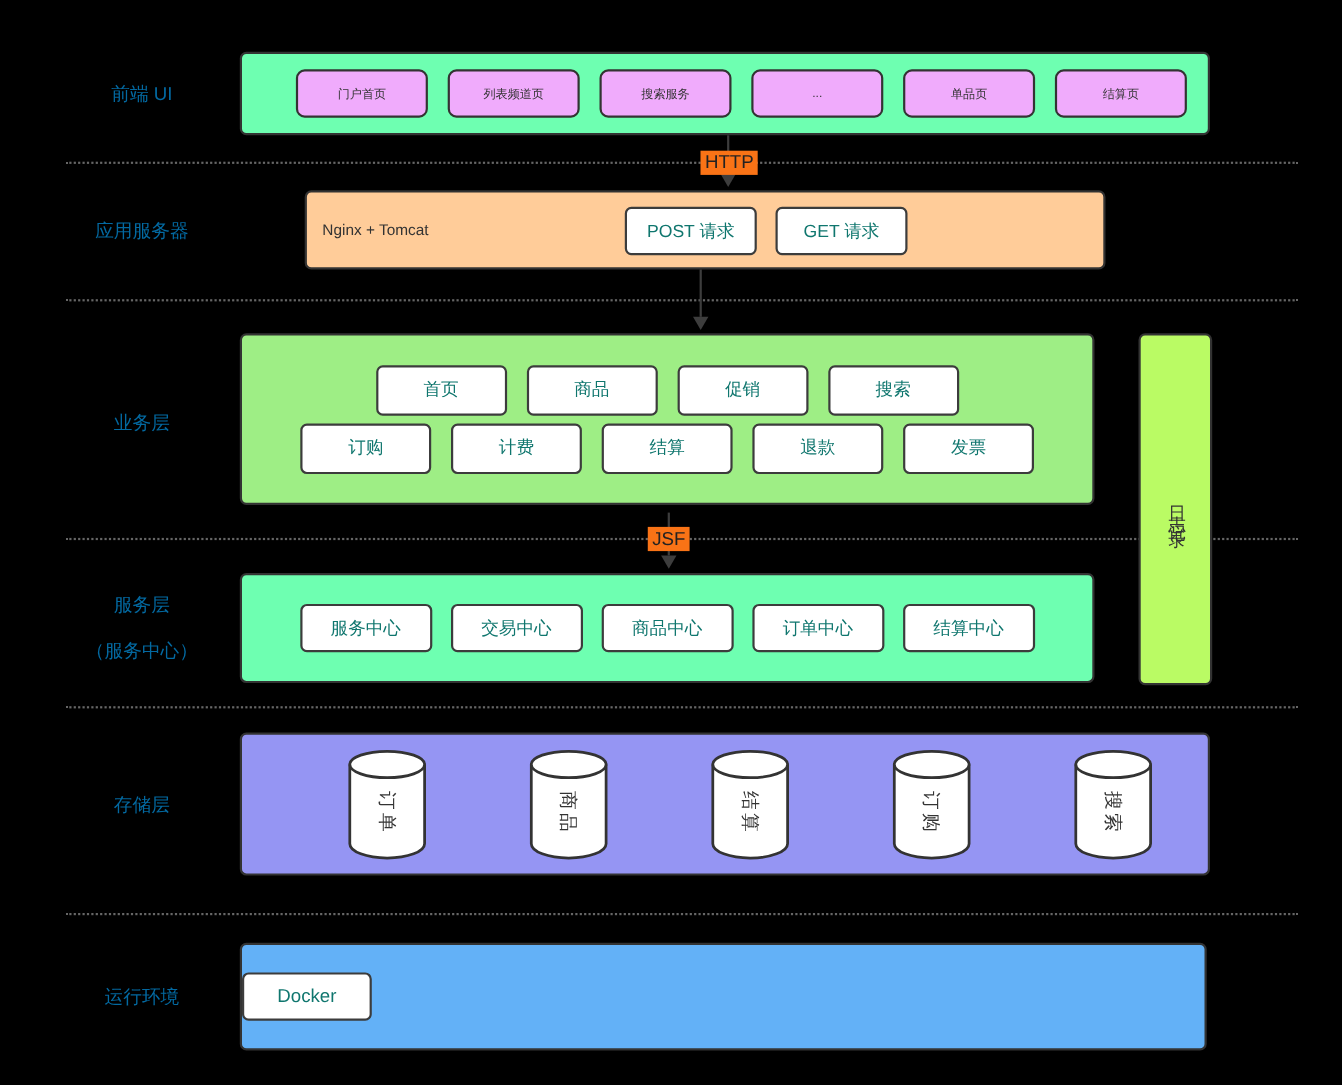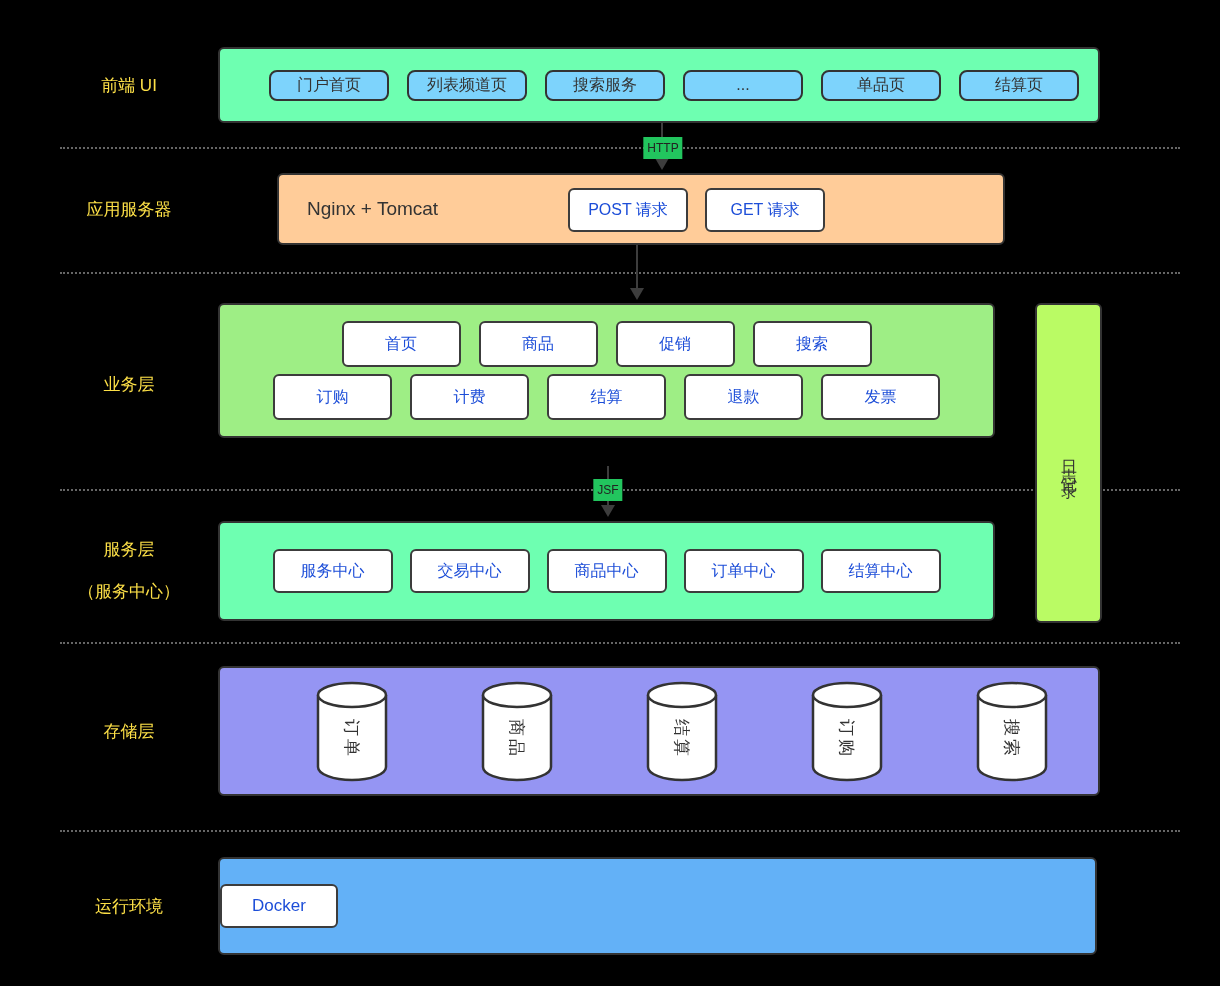--- a/index.html
+++ b/index.html
@@ -4,44 +4,44 @@
 <style>
   html,body{margin:0;padding:0;background:#000;}
   body{font-family:"Liberation Sans","DejaVu Sans",sans-serif;}
   .canvas{position:relative;width:1220px;height:986px;background:#000;overflow:hidden;}
 
   
   .sep{position:absolute;left:60px;width:1120px;height:0;border-top:2px dotted #666;z-index:0;}
 
   
   .side-label{position:absolute;left:38px;width:182px;display:flex;flex-direction:column;
-    align-items:center;justify-content:center;color:#fde047;font-size:17px;z-index:1;text-align:center;}
+    align-items:center;justify-content:center;color:#0369a1;font-size:17px;z-index:1;text-align:center;}
   .side-label .l2{line-height:42px;}
 
   
   .band{position:absolute;border:2px solid #333;border-radius:6px;box-sizing:border-box;z-index:1;}
 
   
   .band-frontend{left:218px;top:47px;width:882px;height:76px;background:#6EFFB1;
     display:flex;align-items:center;justify-content:center;gap:18px;padding-left:30px;}
-  .btn-orange{width:120px;height:31px;background:#7dd3fc;border:2px solid #333;border-radius:8px;
-    box-sizing:border-box;display:flex;align-items:center;justify-content:center;font-size:16px;color:#333;}
+  .btn-orange{width:120px;height:44px;background:#f0abfc;border:2px solid #333;border-radius:8px;
+    box-sizing:border-box;display:flex;align-items:center;justify-content:center;font-size:11px;color:#333;}
 
   
   .band-app{left:277px;top:173px;width:728px;height:72px;background:#FFCC99;}
-  .app-title{position:absolute;left:28px;top:0;height:100%;display:flex;align-items:center;
-    font-size:19px;color:#333;}
+  .app-title{position:absolute;left:14px;top:0;height:100%;display:flex;align-items:center;
+    font-size:14px;color:#333;}
   .box-white{background:#fff;border:2px solid #3C3C3C;border-radius:6px;box-sizing:border-box;
-    display:flex;align-items:center;justify-content:center;font-size:16px;color:#1d4ed8;}
+    display:flex;align-items:center;justify-content:center;font-size:16px;color:#0f766e;}
   .app-btn{position:absolute;top:13px;width:120px;height:44px;}
   .app-btn.post{left:289px;}
   .app-btn.get{left:426px;}
 
   
-  .band-business{left:218px;top:303px;width:777px;height:135px;background:#9EEE85;
+  .band-business{left:218px;top:303px;width:777px;height:156px;background:#9EEE85;
     display:flex;flex-direction:column;align-items:center;justify-content:center;gap:7px;}
   .biz-row{display:flex;gap:18px;}
   .biz-box{width:119px;height:46px;}
 
   
   .band-log{left:1035px;top:303px;width:67px;height:320px;background:#BAFB64;z-index:2;
     display:flex;align-items:center;justify-content:center;}
   .log-text{writing-mode:vertical-rl;text-orientation:upright;font-size:16px;color:#333;letter-spacing:8px;}
 
   
@@ -60,22 +60,22 @@
   .band-runtime{left:218px;top:857px;width:879px;height:98px;background:#63B1F7;
     display:flex;align-items:center;justify-content:flex-start;}
   .docker-btn{width:118px;height:44px;font-size:17px;}
 
   
   .varrow{position:absolute;width:2px;background:#3D3D3D;z-index:1;}
   .ahead{position:absolute;width:0;height:0;border-left:7px solid transparent;
     border-right:7px solid transparent;border-top:12px solid #3D3D3D;z-index:1;}
 
   
-  .conn-label{position:absolute;transform:translate(-50%,-50%);background:#22c55e;color:#222;
-    font-size:12px;line-height:22px;padding:0 4px;z-index:3;}
+  .conn-label{position:absolute;transform:translate(-50%,-50%);background:#f97316;color:#222;
+    font-size:17px;line-height:22px;padding:0 4px;z-index:3;}
 </style>
 </head>
 <body>
 
 <div class="canvas">
 
   <div class="sep" style="top:147px"></div>
   <div class="sep" style="top:272px"></div>
   <div class="sep" style="top:489px"></div>
   <div class="sep" style="top:642px"></div>

